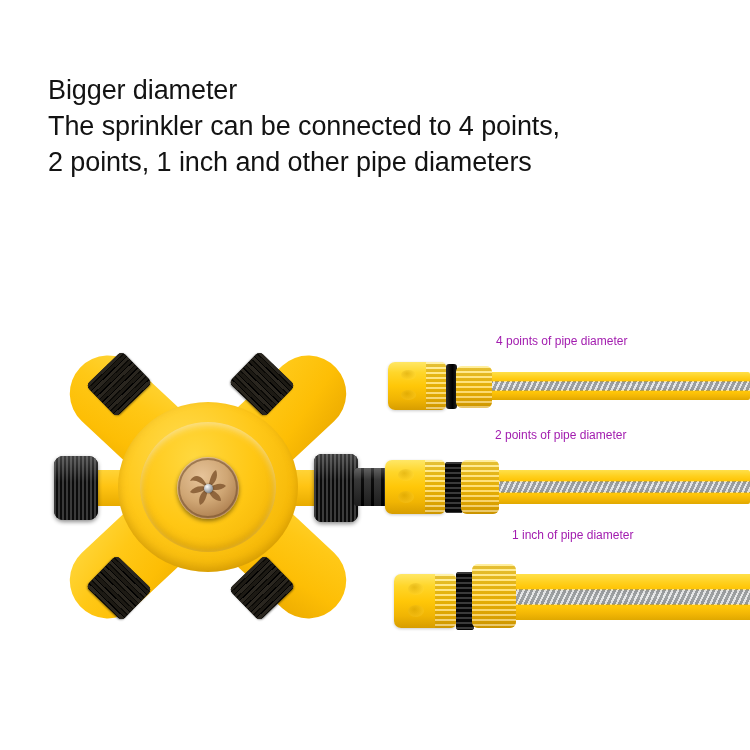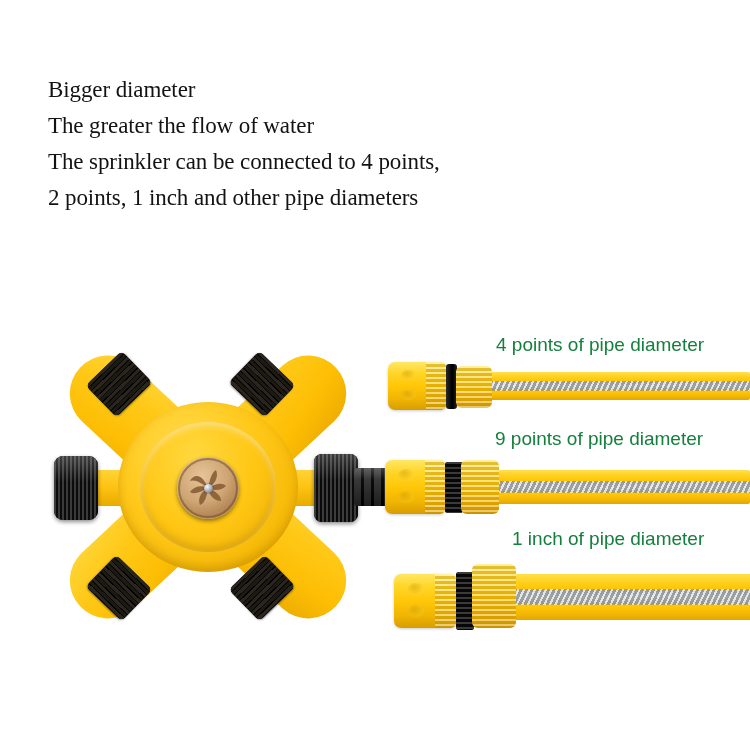--- a/index.html
+++ b/index.html
@@ -12,26 +12,25 @@
     position:relative;
   }
   #stage{position:relative;width:750px;height:750px;}
 
   
   #headline{
     position:absolute;left:48px;top:72px;width:690px;
     color:#141414;
   }
   #headline .hl{
-    font-size:23px;
+    font-size:27px;
     line-height:36px;
     letter-spacing:-0.1px;
     white-space:nowrap;
     color:#131313;
-    font-family:Liberation Serif, serif;
   }
 
   
   #sprinkler{
     position:absolute;left:32px;top:322px;
     width:352px;height:330px;
   }
   .armwrap{position:absolute;left:0;top:0;width:352px;height:330px;}
   .arm{
     position:absolute;
@@ -155,21 +154,21 @@
       linear-gradient(to bottom,rgba(255,255,255,.25) 0%,rgba(255,255,255,.05) 30%,rgba(0,0,0,.35) 100%),
       repeating-linear-gradient(to right,
         #2e2e2e 0px,#2e2e2e 7px,
         #000 7px,#000 10px);
   }
 
   
   .hose{position:absolute;}
   .hose .label{
     position:absolute;
-    font-size:19px;color:#15803d;white-space:nowrap;
+    font-size:12px;color:#a21caf;white-space:nowrap;
   }
   .tube{
     position:absolute;
     background:linear-gradient(to bottom,
       #ffe04a 0%, #ffd01e 18%, #ffc608 30%,
       #ffc608 34%, #b9bcbd 36%, #cfd2d3 50%, #b4b7b8 64%, #ffc608 66%,
       #ffc608 72%, #f3b705 86%, #e0a800 100%);
     border-radius:2px;
     overflow:hidden;
   }
@@ -227,21 +226,20 @@
       #070707 2px,#070707 5px);
   }
 </style>
 </head>
 <body style="background: rgb(255, 255, 255);">
 
 <div id="stage">
 
   <div id="headline">
     <div class="hl">Bigger diameter</div>
-    <div class="hl">The greater the flow of water</div>
     <div class="hl">The sprinkler can be connected to 4 points,</div>
     <div class="hl">2 points, 1 inch and other pipe diameters</div>
   </div>
 
   <div id="sprinkler">
 
     <div class="armwrap">
       <div class="arm a1"></div>
       <div class="arm a2"></div>
       <div class="arm a3"></div>
@@ -288,21 +286,21 @@
       <div class="dimple" style="top:16%;"></div>
       <div class="dimple" style="top:58%;"></div>
     </div>
     <div class="oring" style="left:58px;top:34px;width:11px;height:45px;"></div>
     <div class="collar" style="left:68px;top:36px;width:36px;height:42px;">
       <div class="cribs"></div>
     </div>
   </div>
 
   <div class="hose" style="left:385px;top:428px;width:365px;height:88px;">
-    <div class="label" style="left:110px;top:0px;">9 points of pipe diameter</div>
+    <div class="label" style="left:110px;top:0px;">2 points of pipe diameter</div>
     <div class="tube" style="left:108px;top:42px;width:257px;height:34px;">
       <div class="mesh" style="top:11px;height:12px;"></div>
     </div>
     <div class="coupler" style="left:0px;top:32px;width:60px;height:54px;">
       <div class="ribs"></div>
       <div class="dimple" style="top:16%;"></div>
       <div class="dimple" style="top:58%;"></div>
     </div>
     <div class="blackcollar" style="left:60px;top:34px;width:18px;height:51px;"></div>
     <div class="collar" style="left:76px;top:32px;width:38px;height:54px;">

